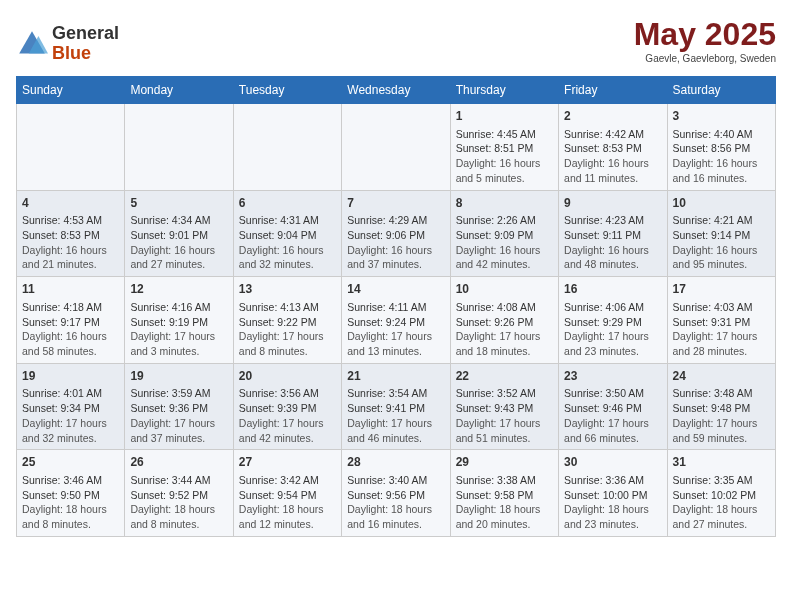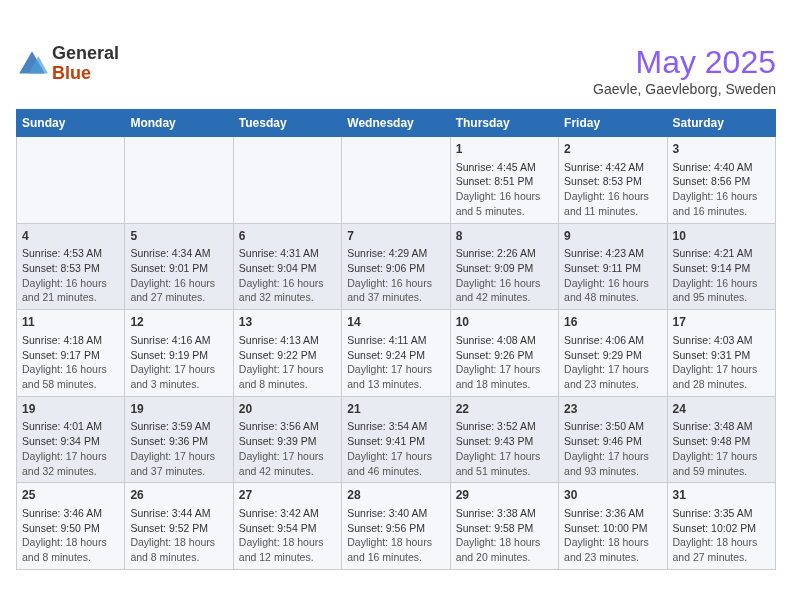--- a/index.html
+++ b/index.html
@@ -6,23 +6,22 @@
     body {
       font-family: Arial, sans-serif;
       background: #fff;
       width: 792px;
       min-height: 612px;
       padding: 16px;
     }
     .header-area {
       display: flex;
       justify-content: space-between;
-      align-items: flex-start;
+      align-items: flex-end;
       margin-bottom: 12px;
-      margin-top: 28px;
     }
     .logo {
       display: flex;
       align-items: center;
       gap: 4px;
     }
     .logo-text {
       font-size: 18px;
       font-weight: bold;
       line-height: 1.1;
@@ -31,40 +30,40 @@
     .logo-blue { color: #c2410c; }
     .logo-icon {
       width: 32px;
       height: 32px;
     }
     .title-block {
       text-align: right;
     }
     .title-block h1 {
       font-size: 32px;
-      font-weight: normal;
-      color: #8b5cf6;
+      font-weight: bold;
+      color: #7f1d1d;
     }
     .title-block h2 {
-      font-size: 14px;
+      font-size: 10px;
       font-weight: normal;
       color: #444;
     }
     table {
       width: 100%;
       border-collapse: collapse;
       font-size: 11px;
     }
     thead tr th {
       background-color: #2a6db5;
       color: #fff;
       text-align: left;
       padding: 6px 5px;
       font-size: 12px;
-      font-weight: bold;
+      font-weight: normal;
       border: 1px solid #2a6db5;
     }
     tbody tr td {
       border: 1px solid #ccc;
       vertical-align: top;
       padding: 4px 5px;
       height: 78px;
       width: 108px;
       color: #333;
       font-size: 10.5px;
@@ -145,21 +144,21 @@
         <td><span class="day-number">10</span><span>Sunrise: 4:08 AM</span><br><span>Sunset: 9:26 PM</span><br><span class="daylight-label">Daylight: 17 hours</span><br><span class="daylight-label">and 18 minutes.</span></td>
         <td><span class="day-number">16</span><span>Sunrise: 4:06 AM</span><br><span>Sunset: 9:29 PM</span><br><span class="daylight-label">Daylight: 17 hours</span><br><span class="daylight-label">and 23 minutes.</span></td>
         <td><span class="day-number">17</span><span>Sunrise: 4:03 AM</span><br><span>Sunset: 9:31 PM</span><br><span class="daylight-label">Daylight: 17 hours</span><br><span class="daylight-label">and 28 minutes.</span></td>
       </tr>
       <tr>
         <td><span class="day-number">19</span><span>Sunrise: 4:01 AM</span><br><span>Sunset: 9:34 PM</span><br><span class="daylight-label">Daylight: 17 hours</span><br><span class="daylight-label">and 32 minutes.</span></td>
         <td><span class="day-number">19</span><span>Sunrise: 3:59 AM</span><br><span>Sunset: 9:36 PM</span><br><span class="daylight-label">Daylight: 17 hours</span><br><span class="daylight-label">and 37 minutes.</span></td>
         <td><span class="day-number">20</span><span>Sunrise: 3:56 AM</span><br><span>Sunset: 9:39 PM</span><br><span class="daylight-label">Daylight: 17 hours</span><br><span class="daylight-label">and 42 minutes.</span></td>
         <td><span class="day-number">21</span><span>Sunrise: 3:54 AM</span><br><span>Sunset: 9:41 PM</span><br><span class="daylight-label">Daylight: 17 hours</span><br><span class="daylight-label">and 46 minutes.</span></td>
         <td><span class="day-number">22</span><span>Sunrise: 3:52 AM</span><br><span>Sunset: 9:43 PM</span><br><span class="daylight-label">Daylight: 17 hours</span><br><span class="daylight-label">and 51 minutes.</span></td>
-        <td><span class="day-number">23</span><span>Sunrise: 3:50 AM</span><br><span>Sunset: 9:46 PM</span><br><span class="daylight-label">Daylight: 17 hours</span><br><span class="daylight-label">and 93 minutes.</span></td>
+        <td><span class="day-number">23</span><span>Sunrise: 3:50 AM</span><br><span>Sunset: 9:46 PM</span><br><span class="daylight-label">Daylight: 17 hours</span><br><span class="daylight-label">and 66 minutes.</span></td>
         <td><span class="day-number">24</span><span>Sunrise: 3:48 AM</span><br><span>Sunset: 9:48 PM</span><br><span class="daylight-label">Daylight: 17 hours</span><br><span class="daylight-label">and 59 minutes.</span></td>
       </tr>
       <tr>
         <td><span class="day-number">25</span><span>Sunrise: 3:46 AM</span><br><span>Sunset: 9:50 PM</span><br><span class="daylight-label">Daylight: 18 hours</span><br><span class="daylight-label">and 8 minutes.</span></td>
         <td><span class="day-number">26</span><span>Sunrise: 3:44 AM</span><br><span>Sunset: 9:52 PM</span><br><span class="daylight-label">Daylight: 18 hours</span><br><span class="daylight-label">and 8 minutes.</span></td>
         <td><span class="day-number">27</span><span>Sunrise: 3:42 AM</span><br><span>Sunset: 9:54 PM</span><br><span class="daylight-label">Daylight: 18 hours</span><br><span class="daylight-label">and 12 minutes.</span></td>
         <td><span class="day-number">28</span><span>Sunrise: 3:40 AM</span><br><span>Sunset: 9:56 PM</span><br><span class="daylight-label">Daylight: 18 hours</span><br><span class="daylight-label">and 16 minutes.</span></td>
         <td><span class="day-number">29</span><span>Sunrise: 3:38 AM</span><br><span>Sunset: 9:58 PM</span><br><span class="daylight-label">Daylight: 18 hours</span><br><span class="daylight-label">and 20 minutes.</span></td>
         <td><span class="day-number">30</span><span>Sunrise: 3:36 AM</span><br><span>Sunset: 10:00 PM</span><br><span class="daylight-label">Daylight: 18 hours</span><br><span class="daylight-label">and 23 minutes.</span></td>
         <td><span class="day-number">31</span><span>Sunrise: 3:35 AM</span><br><span>Sunset: 10:02 PM</span><br><span class="daylight-label">Daylight: 18 hours</span><br><span class="daylight-label">and 27 minutes.</span></td>

